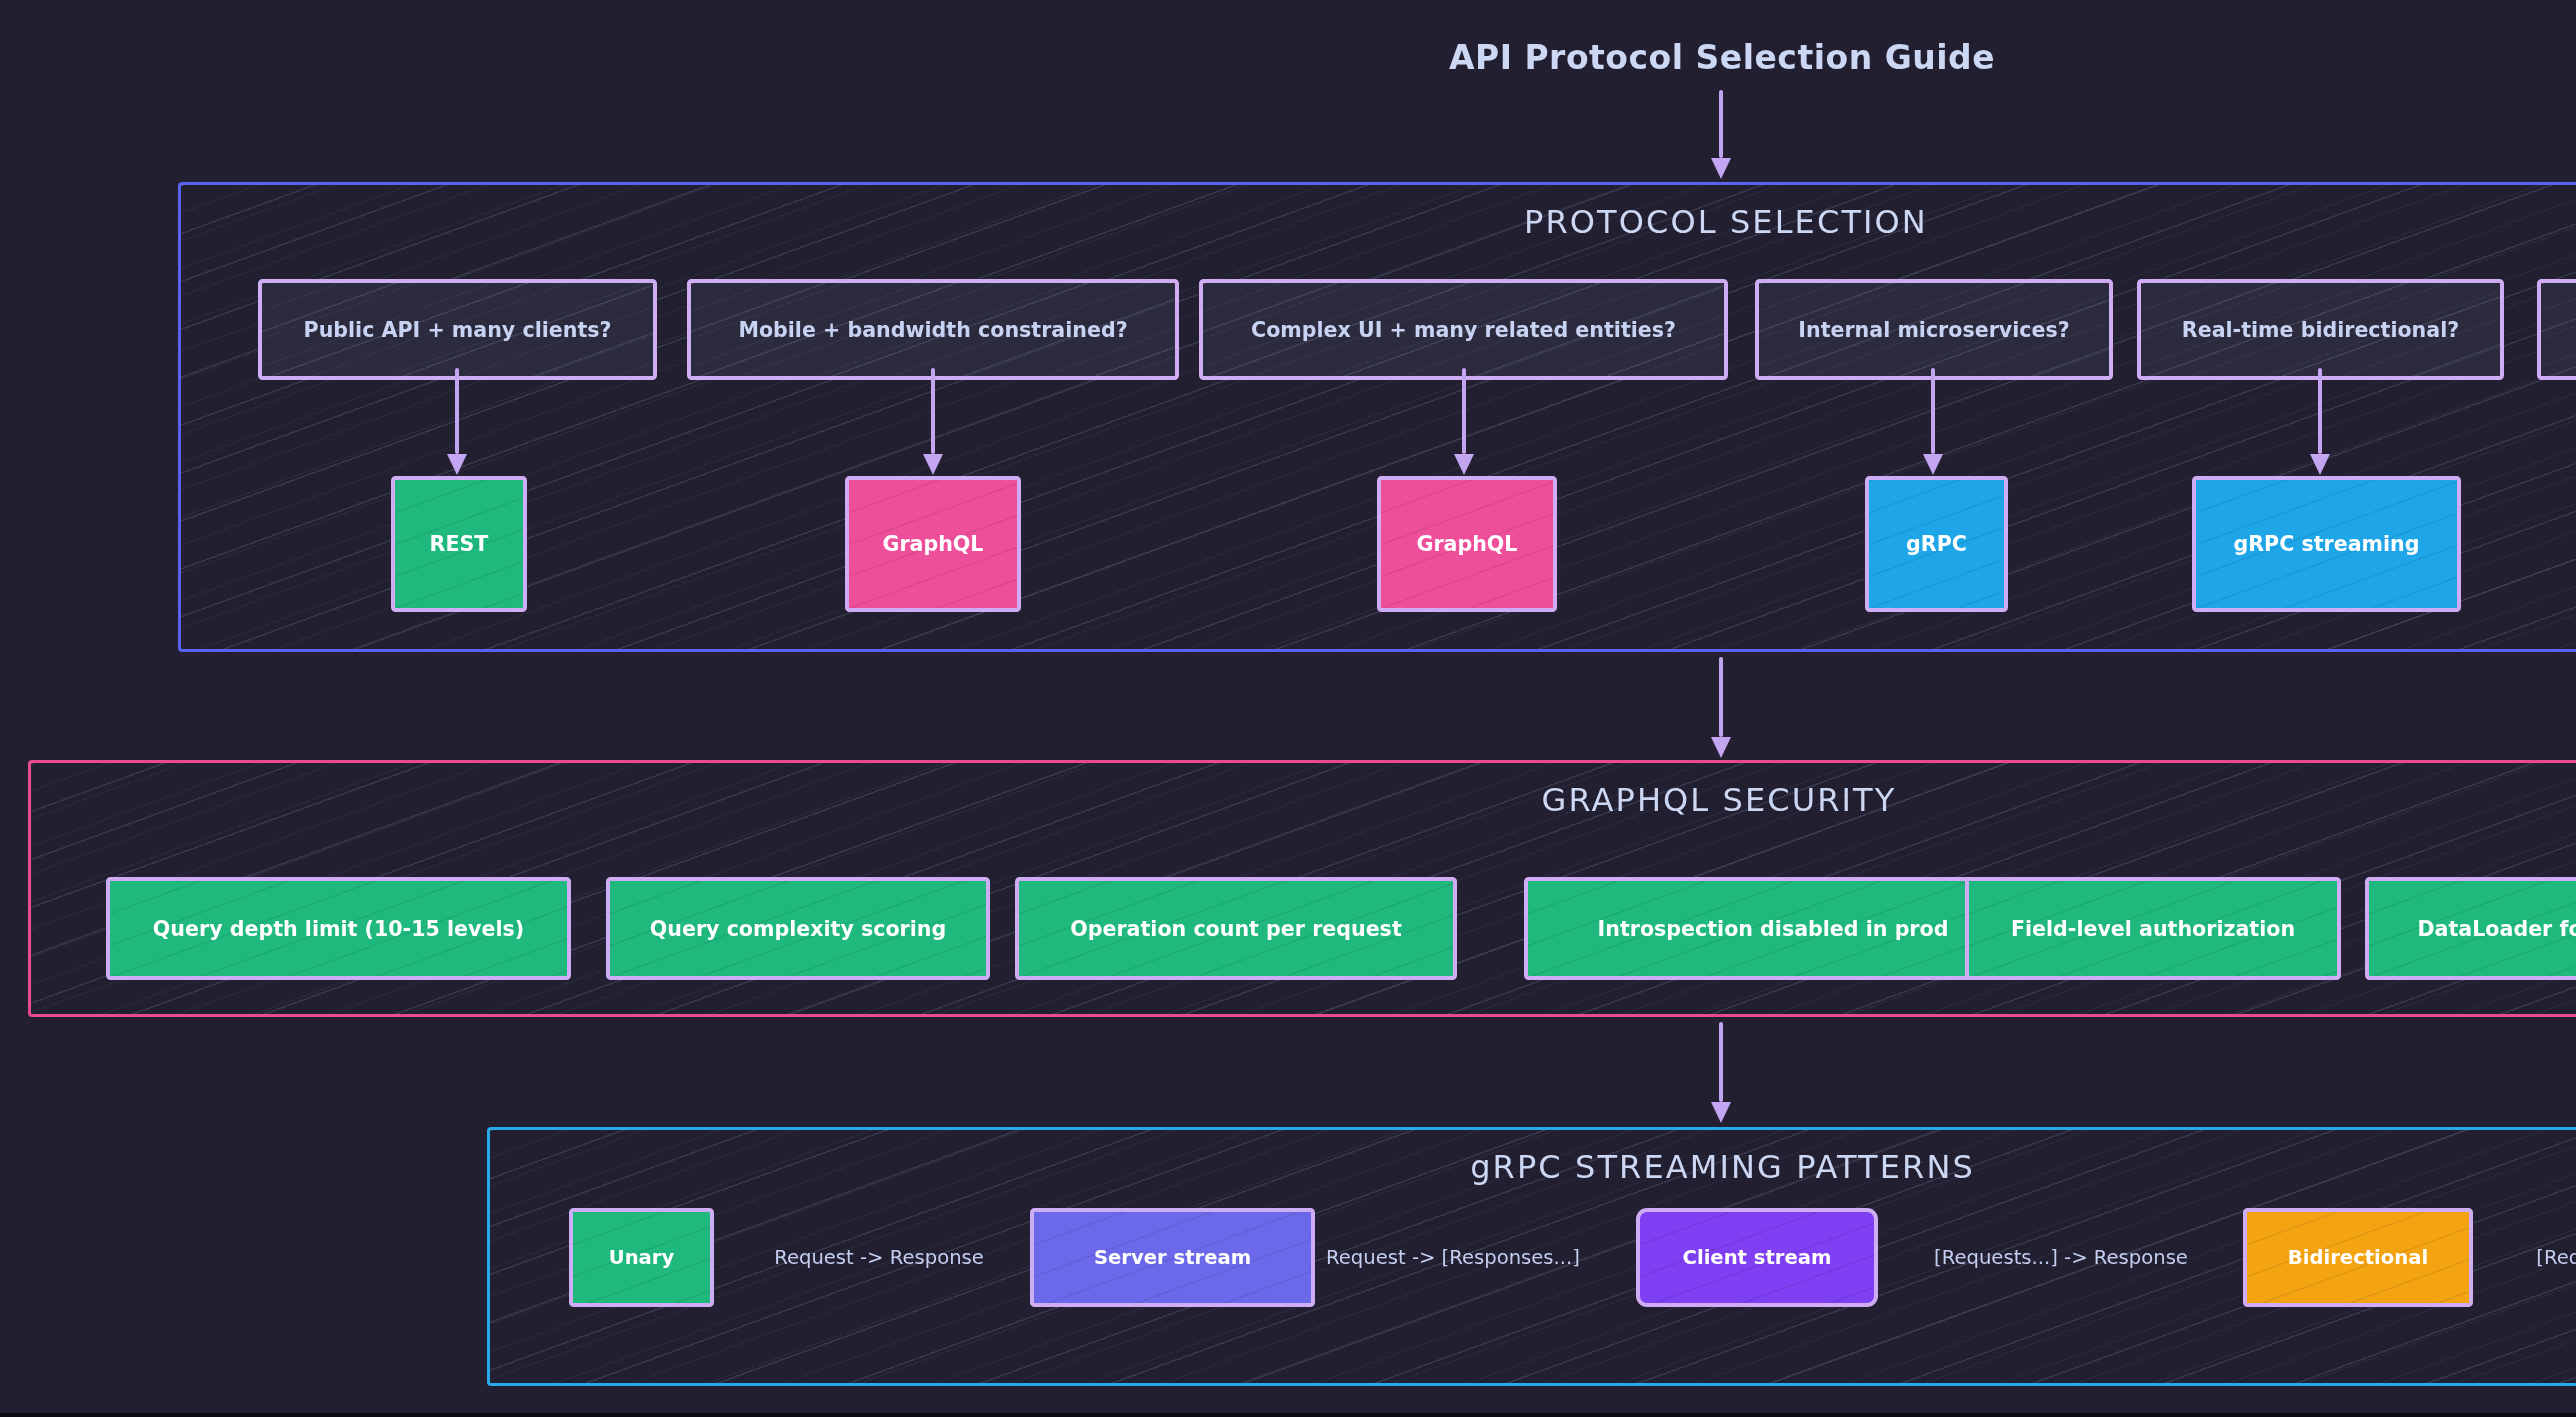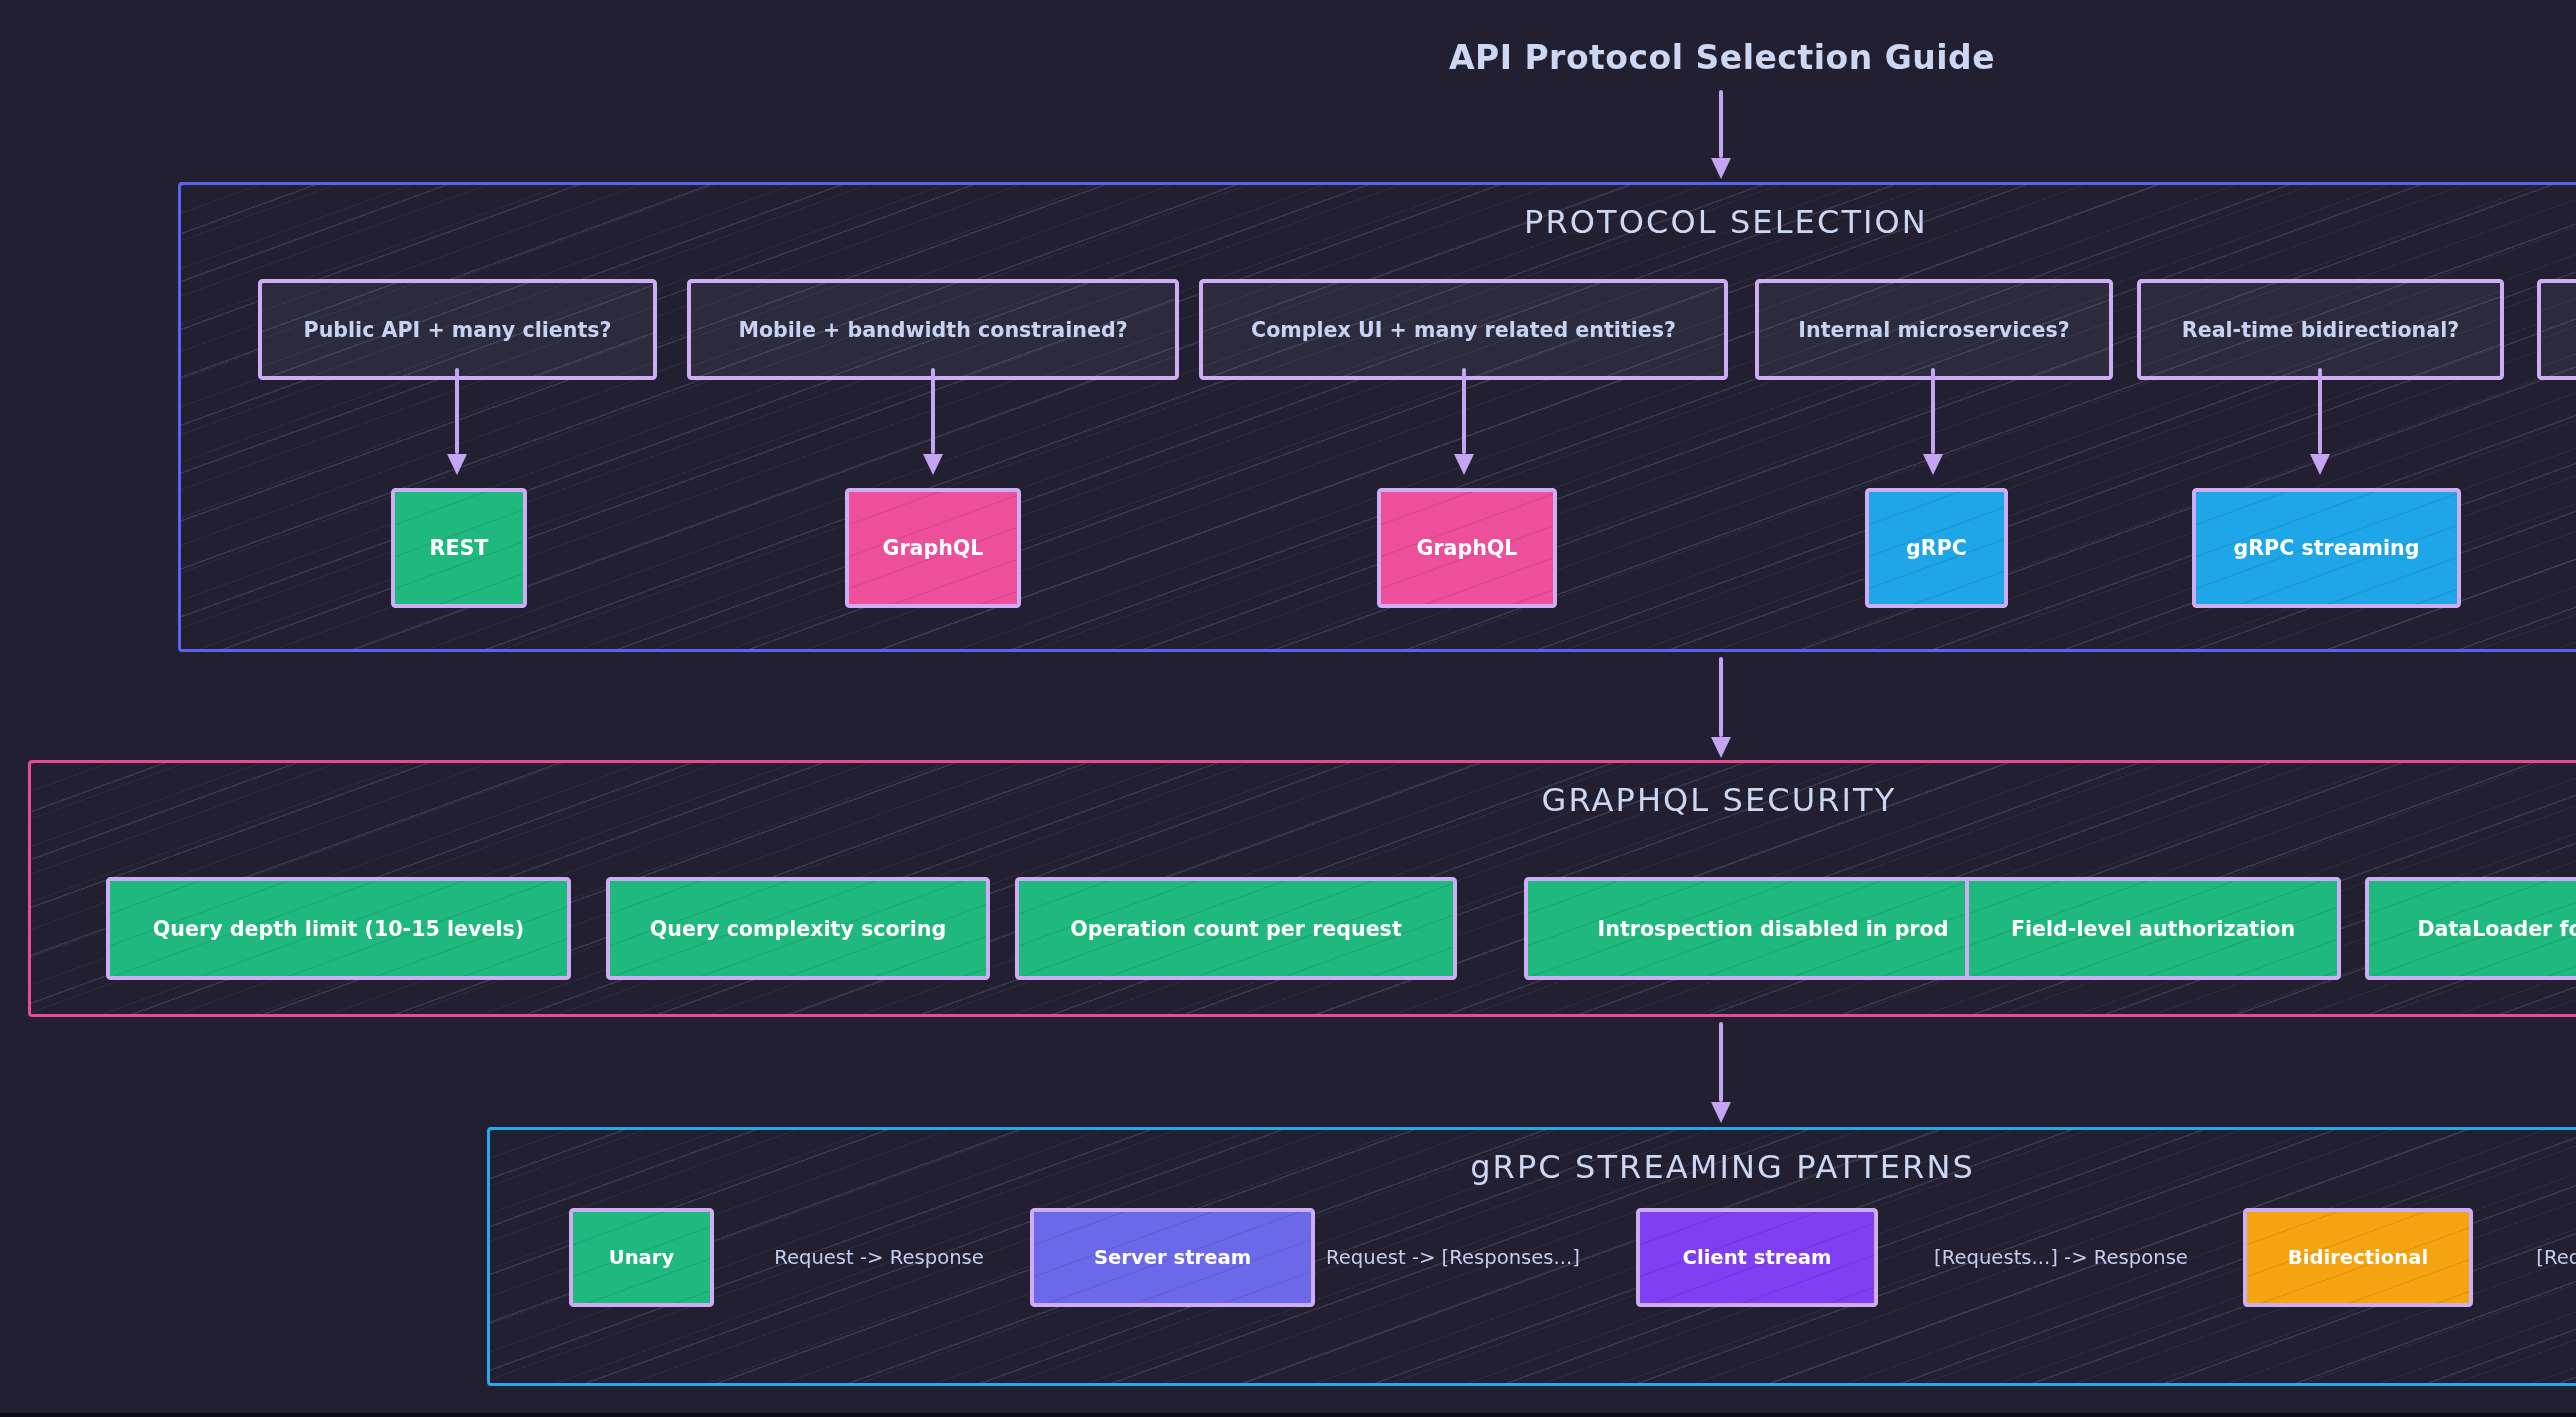--- a/index.html
+++ b/index.html
@@ -42,28 +42,28 @@
     display:flex; align-items:center; justify-content:center;
     font-size:20.6px; font-weight:600; color:#c8d3f3; text-align:center;
   }
   .chip{
     position:absolute;
     border:4.6px solid #cfadf5; border-radius:4.6px;
     display:flex; align-items:center; justify-content:center;
     font-size:20.6px; font-weight:700; color:#ffffff; text-align:center;
     background-image: repeating-linear-gradient(160deg, rgba(0,0,0,0.08) 0px, rgba(0,0,0,0.08) 1.5px, transparent 1.5px, transparent 30px);
   }
-  .answer-chip{ top:488px; height:120px; }
+  .answer-chip{ top:476px; height:136px; }
   .sec-chip{ top:841px; height:103px;margin-top:36px; }
   .stream-chip{ top:1208px; height:99px; font-size:19.6px; }
   .chip-green { background-color:#1fb97e; }
   .chip-pink  { background-color:#ee4f9b; }
   .chip-blue  { background-color:#1ea6e9; }
   .chip-indigo{ background-color:#6b68ea; }
-  .chip-purple{ background-color:#7f3ff2; }
+  .chip-purple{ background-color:#7f3ff2;border-radius:11px; }
   .chip-orange{ background-color:#f4a410; }
 
   .flow{
     position:absolute; top:1208px; height:99px;
     display:flex; align-items:center; justify-content:center;
     font-size:19.6px; color:#c3cef0; white-space:nowrap;
   }
   .footer-strip{ position:absolute; left:0; right:0; bottom:0; height:5.2px; background:#0d0c14; }
 </style>
 </head>

